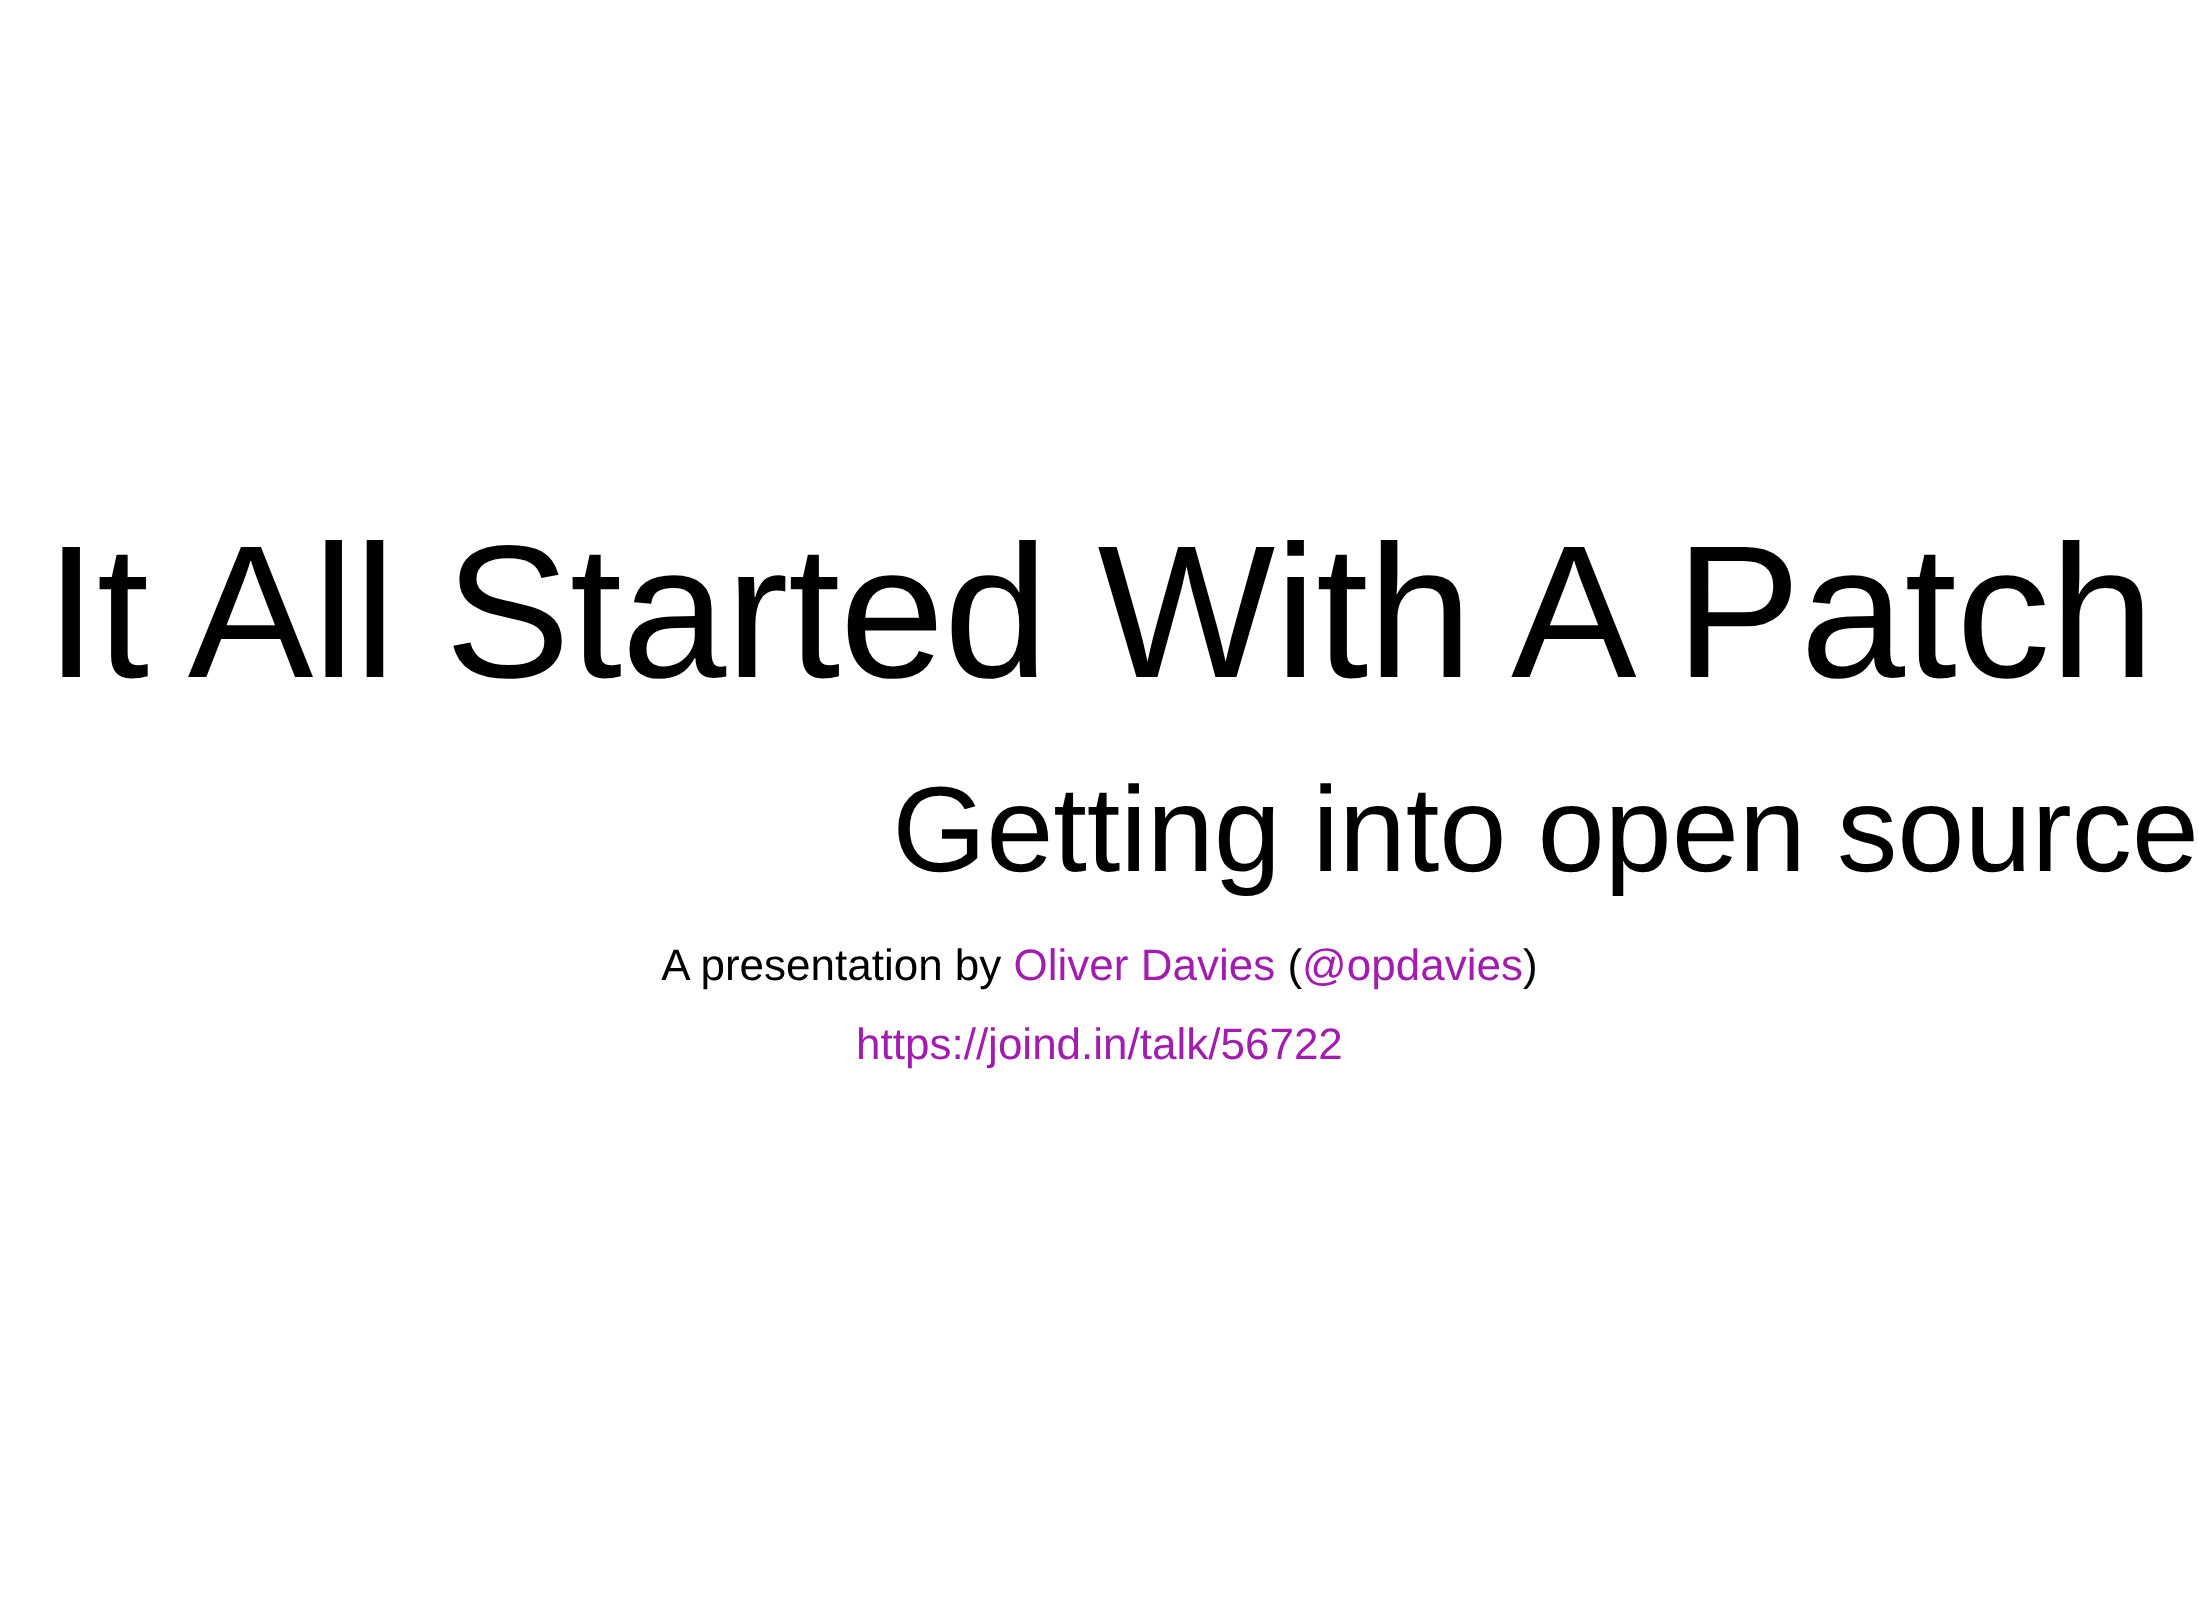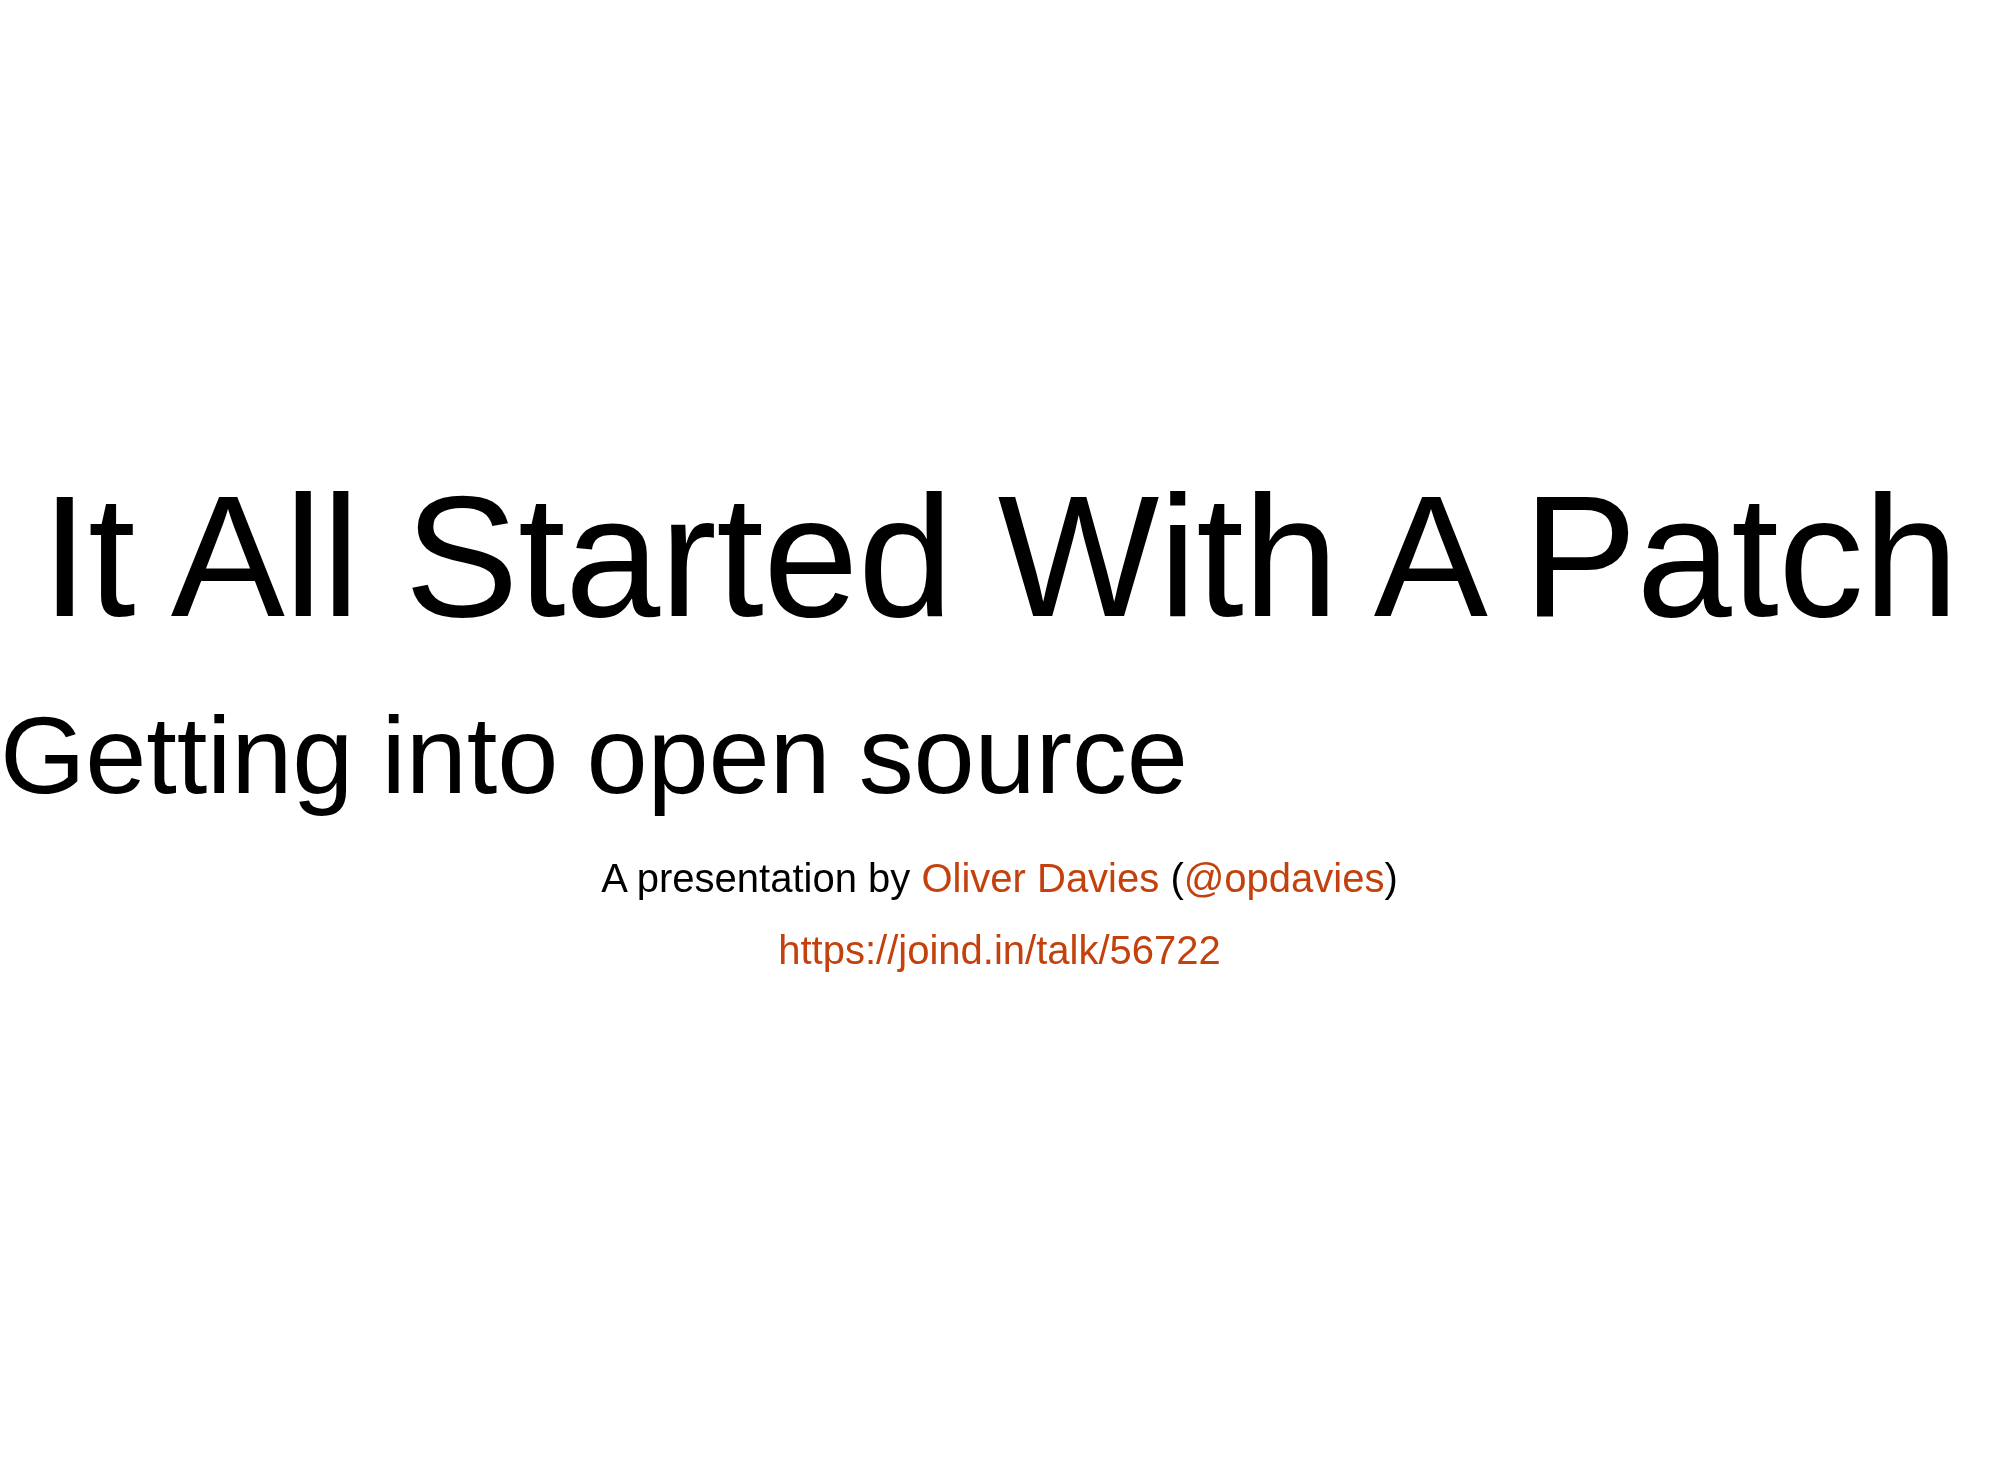--- a/index.html
+++ b/index.html
@@ -45,21 +45,21 @@
     left: 0;
     top: 700px;
     width: 1999px;
     margin: 0;
     font-family: "Liberation Sans Narrow", "Liberation Sans", sans-serif;
     font-weight: 400;
     font-size: 110px;
     line-height: 1;
     letter-spacing: -0.2px;
     color: #000000;
-    text-align: left;
+    text-align: right;
     white-space: nowrap;
   }
 
   
   .credit-line {
     position: absolute;
     left: 0;
     width: 1999px;
     margin: 0;
     font-family: "Liberation Sans", sans-serif;
@@ -75,21 +75,21 @@
     top: 858px;
   }
 
   .credit-url-line {
     top: 930px;
   }
 
   .author-link,
   .handle-link,
   .talk-url {
-    color: #c2410c;
+    color: #a21caf;
     text-decoration: none;
   }
 
   .paren {
     color: #000000;
   }
 
   
   .slide-title,
   .slide-subtitle {

